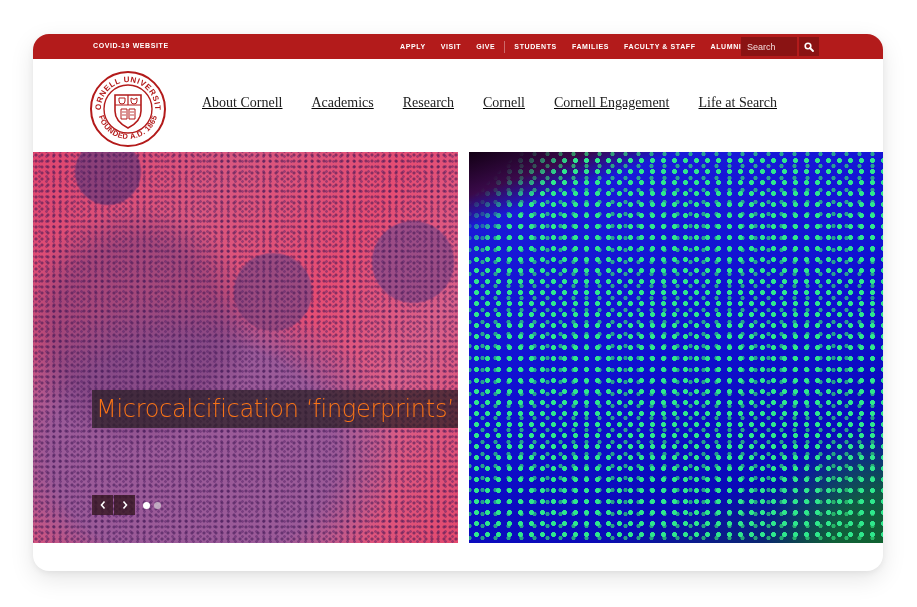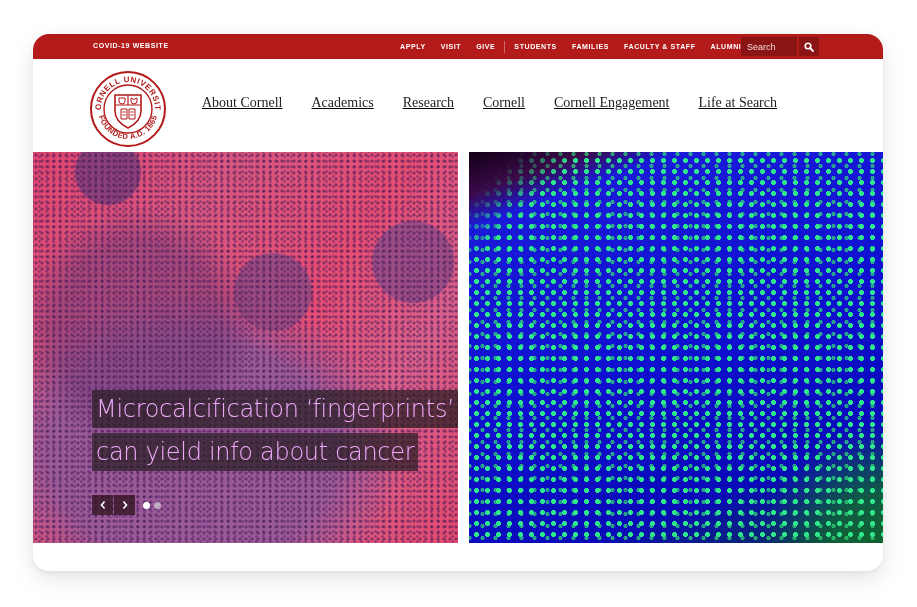--- a/index.html
+++ b/index.html
@@ -77,21 +77,21 @@
       radial-gradient(circle, #2ee88c 2.2px, rgba(0,0,0,0) 2.8px),
       radial-gradient(circle, rgba(50,220,120,0.7) 1.8px, rgba(0,0,0,0) 2.4px);
     background-size: 11px 11px, 13px 12px;
     background-position: 2px 3px, 7px 8px;
     -webkit-mask-image: linear-gradient(135deg, transparent 0 6%, #000 14%);
             mask-image: linear-gradient(135deg, transparent 0 6%, #000 14%);
   }
   .gap { position: absolute; left: 425px; top: 0; width: 11px; height: 391px; background: #fff; }
   .caption { position: absolute; left: 59px; top: 238px; }
   .caption .line {
-    display: inline-block; background: rgba(40,30,35,0.72); color: #f0abfc;
+    display: inline-block; background: rgba(40,30,35,0.72); color: #f97316;
     font-family: "DejaVu Sans", sans-serif; font-weight: 300; font-size: 24px; line-height: 38px;
     padding: 0 4px; letter-spacing: -0.3px; margin-bottom: 5px; white-space: nowrap;
   }
   .controls { position: absolute; left: 59px; top: 343px; display: flex; align-items: center; }
   .ctrl-btn {
     width: 21px; height: 20px; background: rgba(50,20,30,0.78); border: none; padding: 0; margin-right: 1px;
     display: flex; align-items: center; justify-content: center; cursor: pointer;
   }
   .dot { width: 7px; height: 7px; border-radius: 50%; margin-left: 7px; }
   .dot.active { background: #ffffff; }
@@ -162,21 +162,20 @@
     </nav>
   </div>
 
   <div class="hero">
     <div class="img-left"></div>
     <div class="gap"></div>
     <div class="img-right"></div>
 
     <div class="caption">
       <span class="line">Microcalcification ‘fingerprints’</span><br>
-      <span class="line">can yield info about cancer</span>
     </div>
 
     <div class="controls">
       <button class="ctrl-btn">
         <svg width="8" height="10" viewBox="0 0 8 10">
           <polyline points="5.5,1.5 2.5,5 5.5,8.5" fill="none" stroke="#fff" stroke-width="1.6"></polyline>
         </svg>
       </button>
       <button class="ctrl-btn">
         <svg width="8" height="10" viewBox="0 0 8 10">

